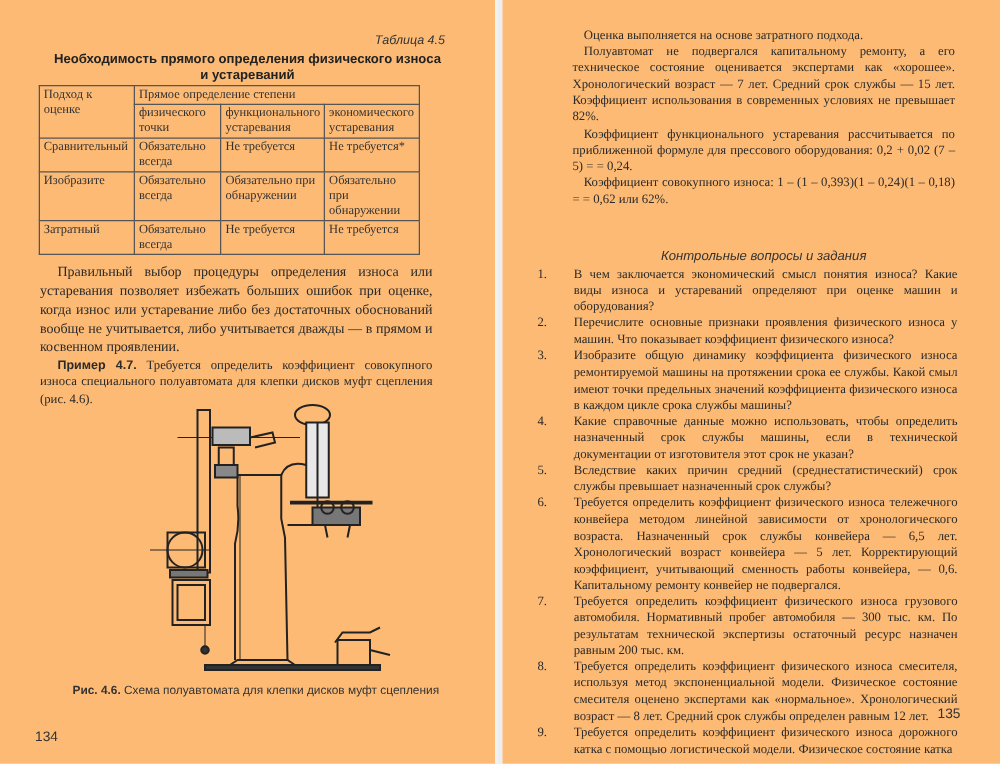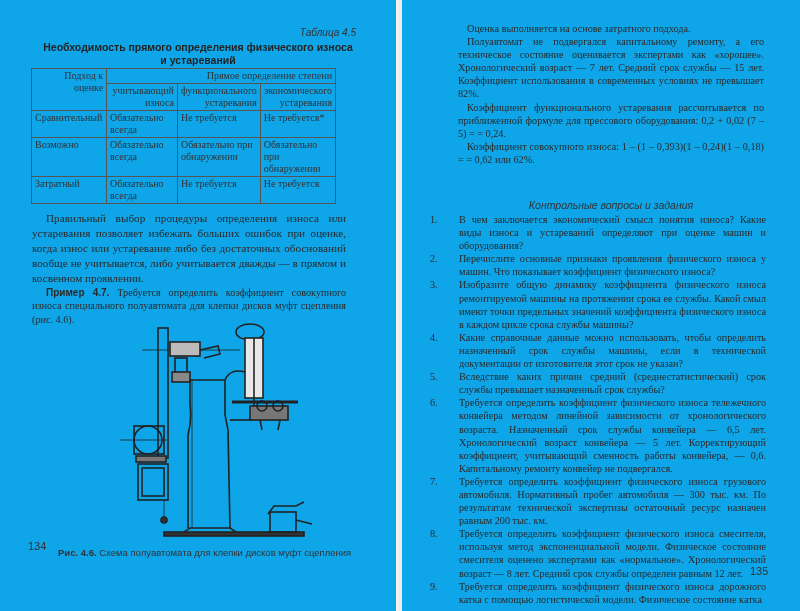--- a/index.html
+++ b/index.html
@@ -2,49 +2,49 @@
 <html><head>
 <meta charset="utf-8">
 <style>
   html, body { margin: 0; padding: 0; }
   body {
     width: 800px; height: 611px; overflow: hidden;
     background: #ffffff; color: #2a2a2a;
     font-family: "Liberation Serif", serif;
     position: relative;
   }
-  .page { position: absolute; top: 0; height: 611px; background: #0ea5e9; }
+  .page { position: absolute; top: 0; height: 611px; background: #fdba74; }
   .left { left: 0; width: 398px; }
   .right { left: 402px; width: 398px; }
   .gutter { position: absolute; left: 396px; top: 0; width: 8px; height: 611px;
     background: linear-gradient(to right, #f4f4f4, #ececec, #f4f4f4); }
 
   .tbl-num { position: absolute; left: 40px; width: 316px; top: 27px; text-align: right;
     font-style: italic; font-family: "Liberation Sans", sans-serif; font-size: 10px; color: #333; }
   .tbl-title { position: absolute; left: 40px; width: 316px; top: 41px; text-align: center;
     font-family: "Liberation Sans", sans-serif; font-weight: bold; font-size: 10.5px; line-height: 13px; color: #222; }
 
   table.t { position: absolute; left: 31px; top: 68px; width: 305px; border-collapse: collapse;
     font-size: 10px; line-height: 12px; color: #333; }
   table.t td, table.t th { border: 1px solid #555; padding: 1px 3px; vertical-align: top; font-weight: normal; }
-  table.t th { text-align: right; }
+  table.t th { text-align: left; }
   .c0 { width: 72px; } .c1 { width: 76px; } .c2 { width: 76px; } .c3 { width: 70px; margin-left: 32px; }
 
   .footnote { position: absolute; left: 32px; top: 191px; font-size: 9.5px; font-family: "Liberation Sans", sans-serif; color: #333; }
 
   .para { position: absolute; left: 32px; width: 314px; top: 211px; font-size: 11.2px; line-height: 15px;
     text-align: justify; text-indent: 14px; color: #2a2a2a; }
   .example { position: absolute; left: 32px; width: 314px; top: 286px; font-size: 10.2px; line-height: 13.4px;
     text-align: justify; text-indent: 14px; color: #2a2a2a; }
   .example b { font-family: "Liberation Sans", sans-serif; font-size: 10px; }
 
   .figure { position: absolute; left: 120px; top: 320px; width: 200px; height: 220px; }
   .fig-caption { position: absolute; left: 58px; top: 547px; font-family: "Liberation Sans", sans-serif; font-size: 9.5px; color: #333; }
   .fig-caption b { font-weight: bold; text-align: center; }
-  .pnum-l { position: absolute; left: 28px; top: 540px; font-family: "Liberation Sans", sans-serif; font-size: 11px; color: #333; }
+  .pnum-l { position: absolute; left: 28px; top: 584px; font-family: "Liberation Sans", sans-serif; font-size: 11px; color: #333; }
   .pnum-r { position: absolute; left: 750px; top: 565px; font-family: "Liberation Sans", sans-serif; font-size: 11px; color: #333; }
 
   .rtext { position: absolute; left: 458px; width: 306px; font-size: 10.2px; line-height: 13.1px; text-align: justify; color: #2a2a2a; }
   .rtext p { margin: 0; text-indent: 9px; }
   .sec-title { position: absolute; left: 458px; width: 306px; top: 199px; text-align: center; font-style: italic;
     font-family: "Liberation Sans", sans-serif; font-size: 10.5px; color: #333; }
   ol.q { position: absolute; left: 430px; width: 336px; top: 213px; margin: 0; padding: 0; list-style: none;
     font-size: 10.2px; line-height: 13.1px; color: #2a2a2a; }
   ol.q li { display: flex; margin: 0; }
   ol.q .n { width: 29px; flex: none; }
@@ -57,32 +57,32 @@
   <div class="tbl-num">Таблица 4.5</div>
   <div class="tbl-title">Необходимость прямого определения физического износа и устареваний</div>
 
   <table class="t">
     <tbody>
         <tr>
       <th class="c0" rowspan="2">Подход к оценке</th>
       <th colspan="3">Прямое определение степени</th>
     </tr>
     <tr>
-      <th class="c1">учитывающий износа</th>
+      <th class="c1">физического точки</th>
       <th class="c2">функционального устаревания</th>
       <th class="c3">экономического устаревания</th>
     </tr>
     <tr>
       <td>Сравнительный</td>
       <td>Обязательно всегда</td>
       <td>Не требуется</td>
       <td>Не требуется*</td>
     </tr>
     <tr>
-      <td>Возможно</td>
+      <td>Изобразите</td>
       <td>Обязательно всегда</td>
       <td>Обязательно при обнаружении</td>
       <td>Обязательно при обнаружении</td>
     </tr>
     <tr>
       <td>Затратный</td>
       <td>Обязательно всегда</td>
       <td>Не требуется</td>
       <td>Не требуется</td>
     </tr>

